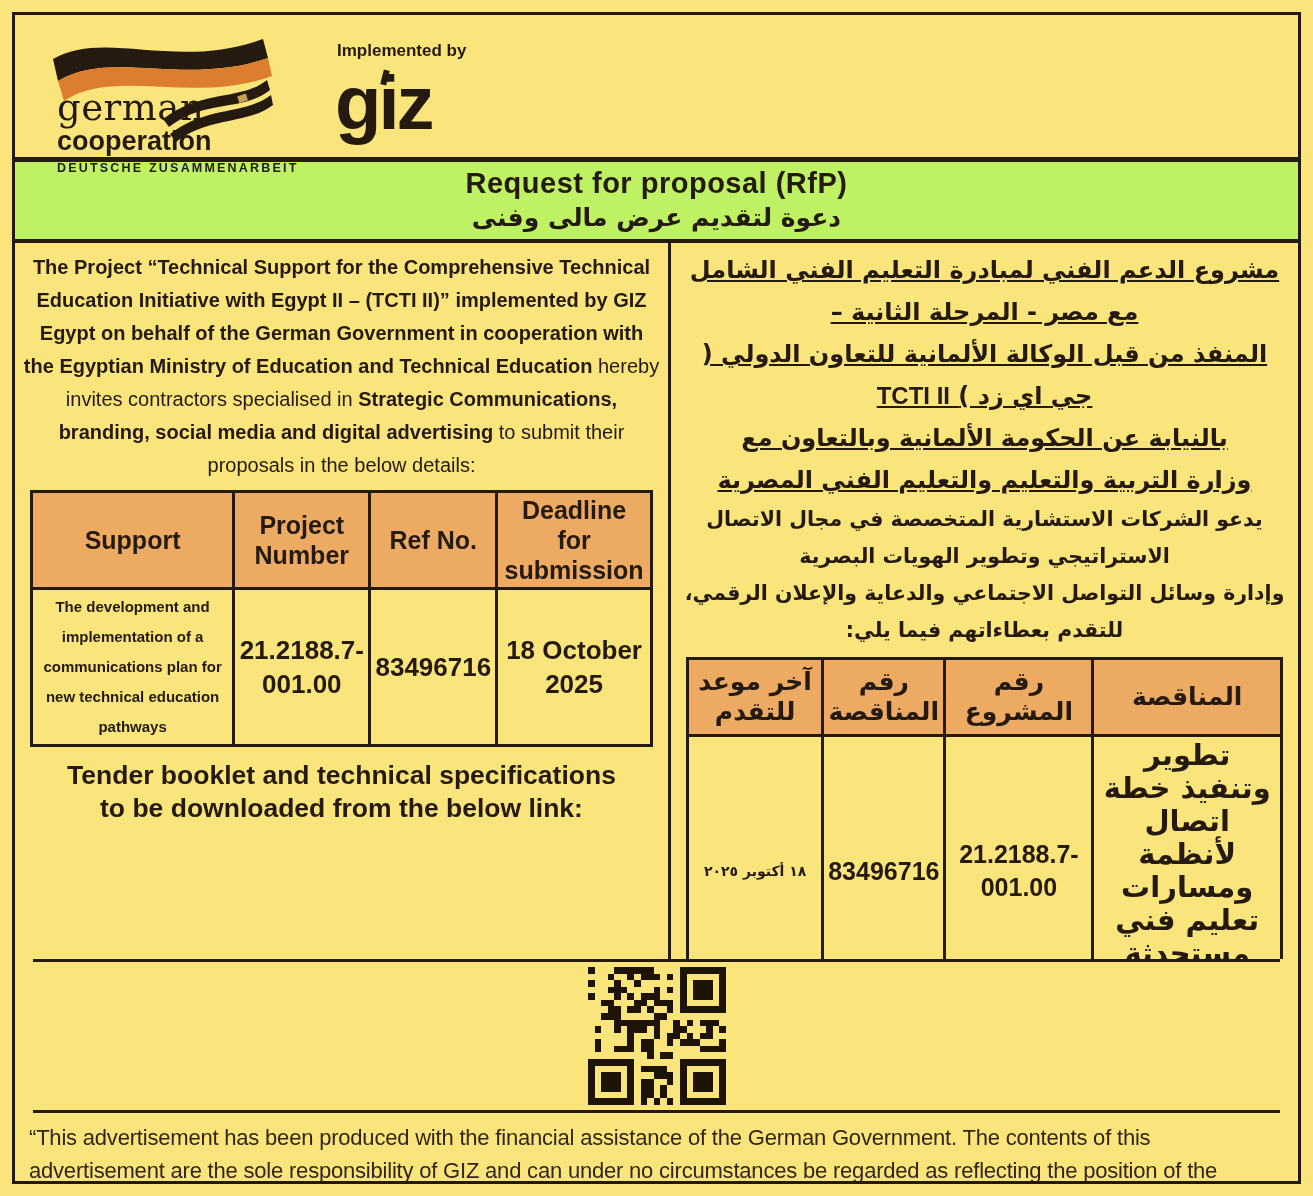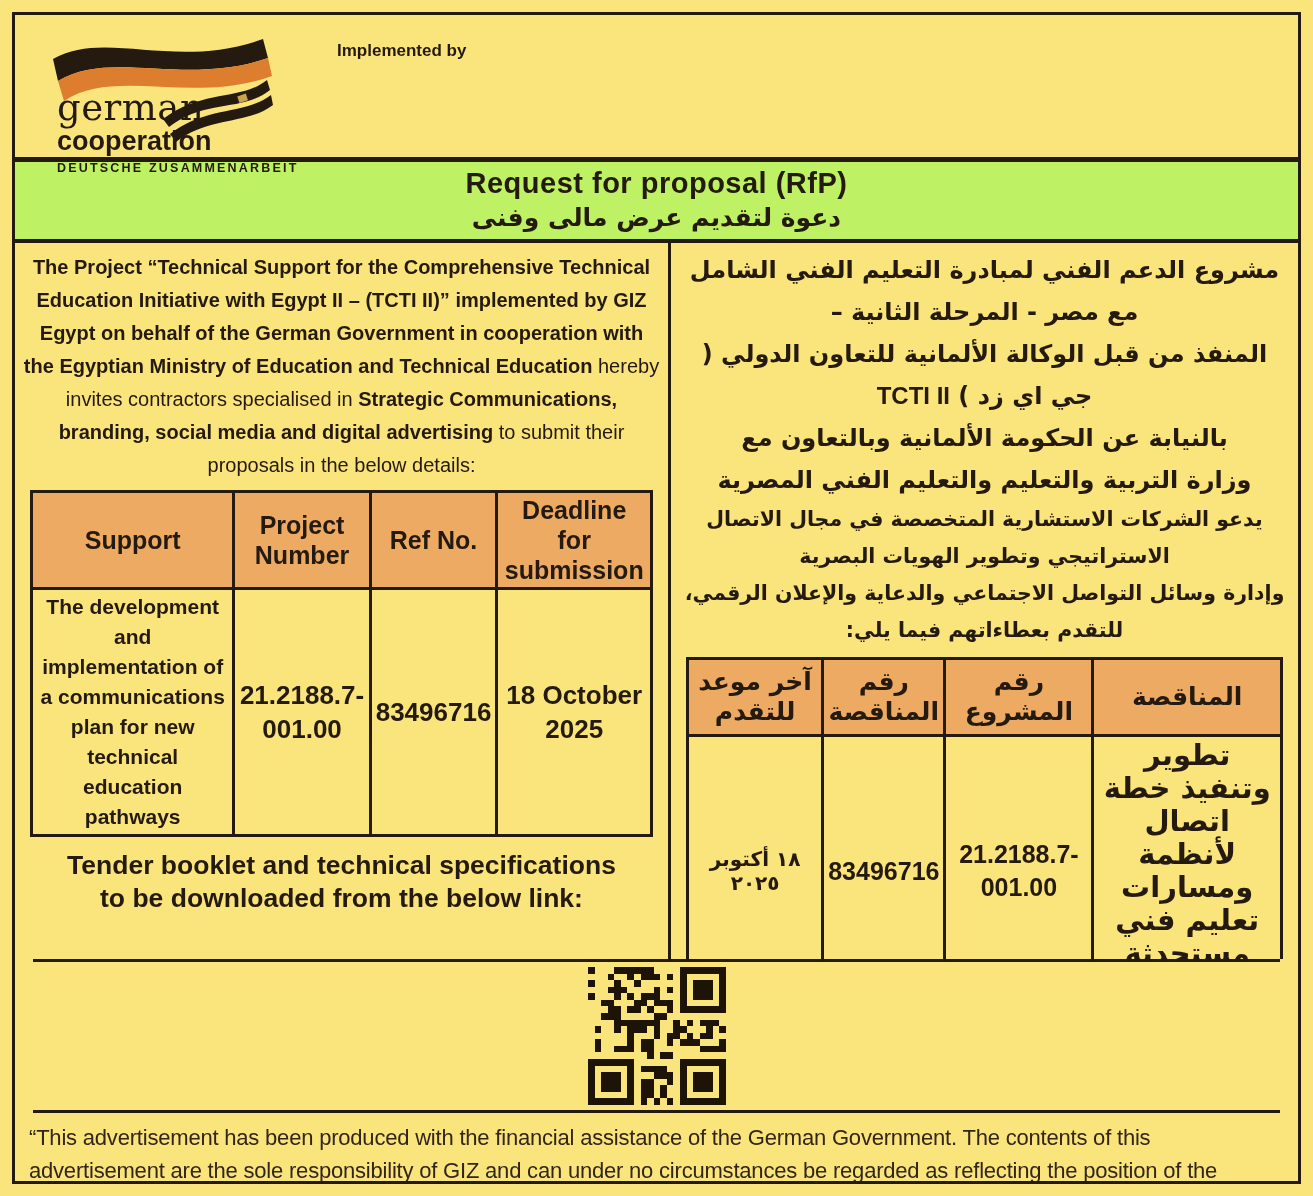--- a/index.html
+++ b/index.html
@@ -30,35 +30,35 @@
   
   .cols{flex:none;height:716px;display:flex;overflow:hidden;}
   .col{overflow:hidden;}
   .col-left{width:653px;}
   .col-div{width:3px;background:#241a10;flex:none;}
   .col-right{flex:1;direction:rtl;font-family:"DejaVu Sans",sans-serif;}
 
   .en-intro{padding:8px 8px 0;text-align:center;font-size:20px;line-height:33px;}
   .en-intro .b{font-weight:bold;}
   .ar-intro{padding:6px 10px 0;text-align:center;font-weight:bold;}
-  .ar-line.big{font-size:24px;line-height:42px;}
+  .ar-line.big{font-size:24px;line-height:42px;text-decoration:underline;}
   .ar-line.small{font-size:20.5px;line-height:37px;}
   .ar-line .latin{font-family:"Liberation Sans",sans-serif;font-weight:bold;}
 
   table.tender{border-collapse:collapse;margin:8px auto 0;width:calc(100% - 30px);}
   table.tender th,table.tender td{border:3px solid #241a10;text-align:center;vertical-align:middle;padding:2px 4px;}
   table.tender th{background:#edaa63;font-size:25px;font-weight:bold;height:70px;line-height:30px;}
   table.tender td{height:148px;font-weight:bold;}
   th.small-hdr{font-size:19px;line-height:22px;}
-  td.desc-en{font-size:21px;line-height:30px;}
+  td.desc-en{font-size:15px;line-height:30px;}
   td.num-en{font-size:26px;line-height:34px;}
   .ar-table th{font-size:23px;line-height:30px;}
   td.desc-ar{font-size:29px;line-height:33px;}
   td.num{font-size:25px;line-height:33px;direction:ltr;font-family:"Liberation Sans",sans-serif;}
-  td.date-ar{font-size:20px;}
+  td.date-ar{font-size:14px;}
 
   .dl-note,.clar-note{text-align:center;font-weight:bold;font-size:26.5px;line-height:33px;margin-top:12px;}
   .ar-note{text-align:center;font-weight:bold;font-size:24px;line-height:36px;margin-top:12px;}
 
   
   .rule{flex:none;border-top:3px solid #241a10;margin:0 18px;}
   .qr-row{flex:none;height:148px;display:flex;align-items:center;justify-content:center;}
   .disclaimer{flex:1;padding:8px 14px 0;font-size:22px;line-height:33px;letter-spacing:-0.2px;color:#32251a;}
 </style>
 </head>
@@ -75,20 +75,24 @@
         <path d="M125,109 C161,81 200,90 226,70 L228,80 C202,100 165,91 131,117 Z" fill="#241a10"></path>
         <rect x="193" y="70" width="9" height="7" fill="#caa14e" transform="rotate(-18 197 73)"></rect>
       </svg>
       <div class="gc-text">
         <div class="gc-german">german</div>
         <div class="gc-coop">cooperation</div>
         <div class="gc-tag">DEUTSCHE ZUSAMMENARBEIT</div>
       </div>
       <div class="impl">Implemented by</div>
       <div class="giz-block">
+        <div class="giz-word">
+          <span>giz</span>
+          <span class="giz-accent"></span>
+        </div>
       </div>
     </div>
 
     <div class="title-bar">
       <div class="title-en">Request for proposal (RfP)</div>
       <div class="title-ar" dir="rtl">دعوة لتقديم عرض مالى وفنى</div>
     </div>
 
     <div class="cols">
 

